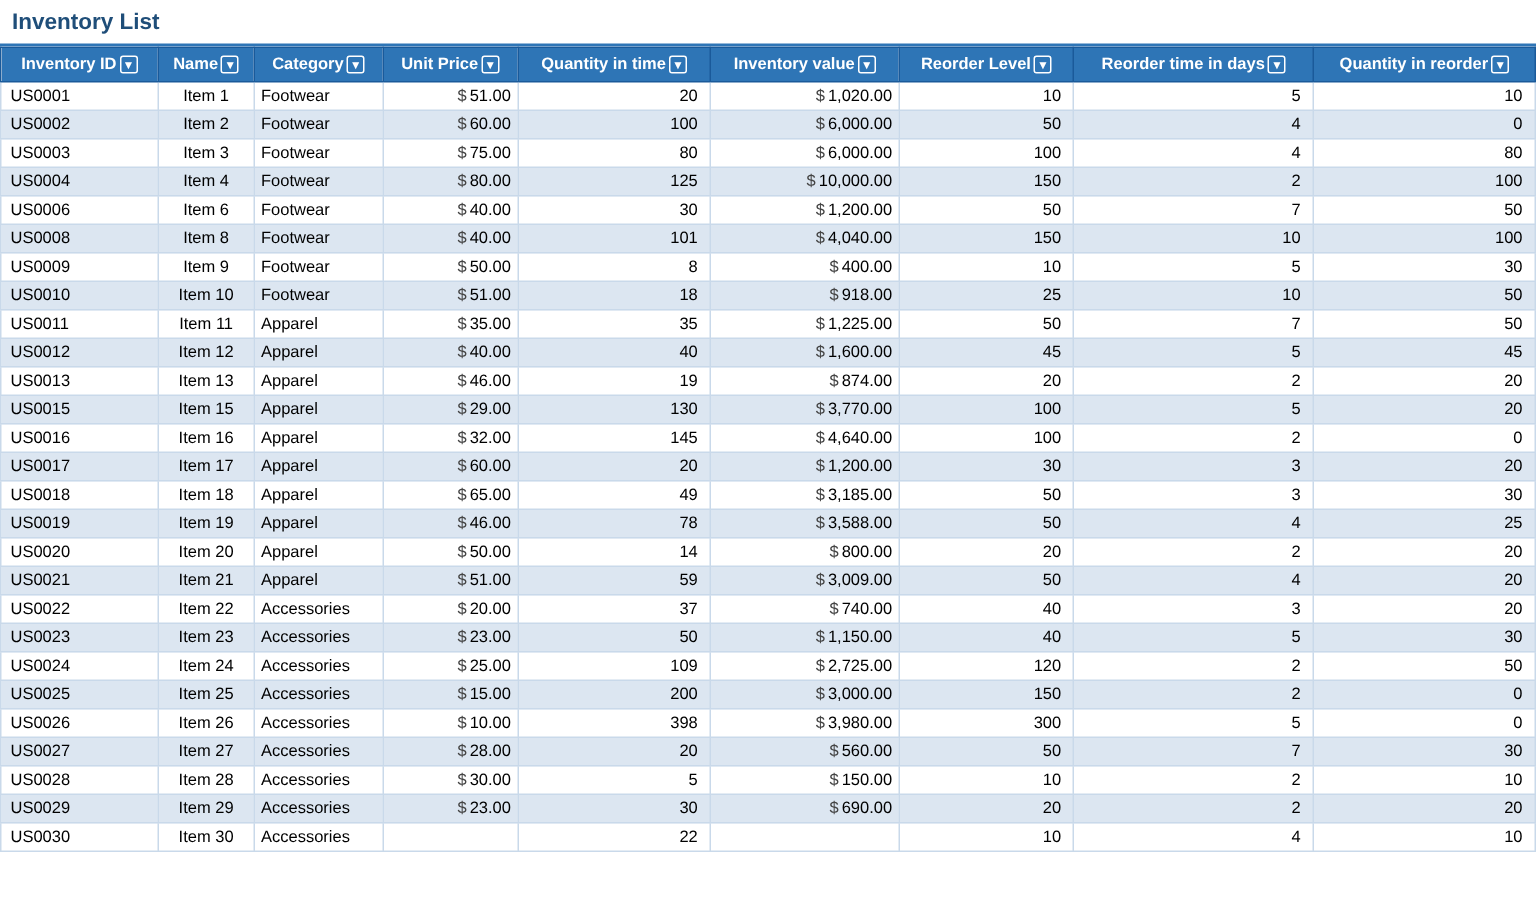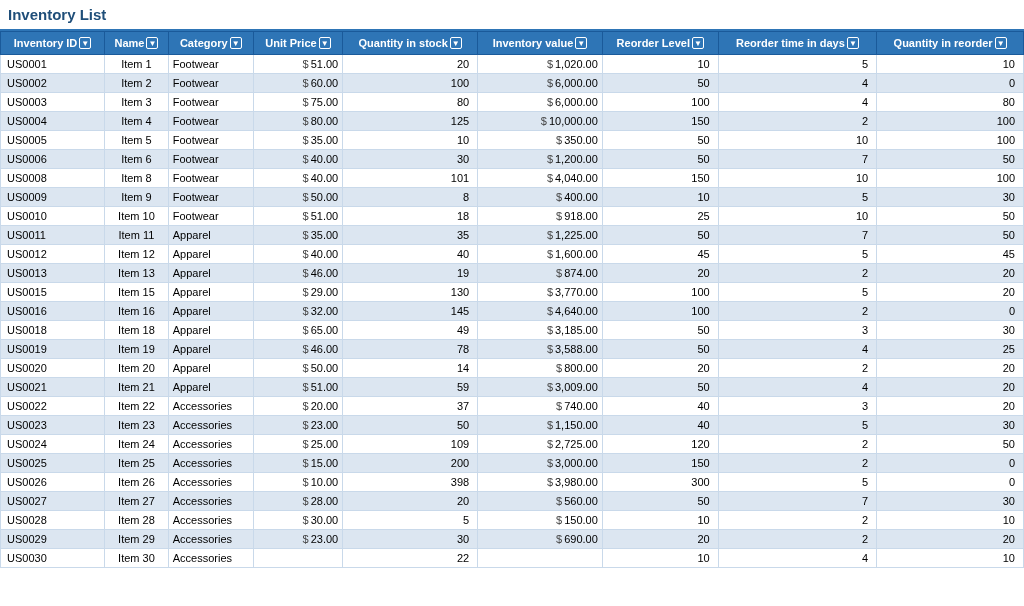--- a/index.html
+++ b/index.html
@@ -121,21 +121,21 @@
           </div>
         </th>
         <th>
           <div class="header-content">
             <span>Unit Price</span>
             <span class="dropdown-arrow">▼</span>
           </div>
         </th>
         <th>
           <div class="header-content">
-            <span>Quantity in stock</span>
+            <span>Quantity in time</span>
             <span class="dropdown-arrow">▼</span>
           </div>
         </th>
         <th>
           <div class="header-content">
             <span>Inventory value</span>
             <span class="dropdown-arrow">▼</span>
           </div>
         </th>
         <th>
@@ -237,41 +237,20 @@
             <div style="display: flex; justify-content: flex-end; align-items: center; gap: 2px;">
               <span style="color: rgb(68, 68, 68);">$</span>
               <span>10,000.00</span>
             </div>
           </td>
           <td class="num-right">150</td>
           <td class="num-right">2</td>
           <td class="num-right">100</td>
         </tr>
         <tr>
-          <td>US0005</td>
-          <td>Item 5</td>
-          <td>Footwear</td>
-          <td style="text-align: right; padding-right: 4px;">
-            <div style="display: flex; justify-content: flex-end; align-items: center; gap: 2px;">
-              <span style="color: rgb(68, 68, 68);">$</span>
-              <span>35.00</span>
-            </div>
-          </td>
-          <td class="num-right">10</td>
-          <td style="text-align: right; padding-right: 4px;">
-            <div style="display: flex; justify-content: flex-end; align-items: center; gap: 2px;">
-              <span style="color: rgb(68, 68, 68);">$</span>
-              <span>350.00</span>
-            </div>
-          </td>
-          <td class="num-right">50</td>
-          <td class="num-right">10</td>
-          <td class="num-right">100</td>
-        </tr>
-        <tr>
           <td>US0006</td>
           <td>Item 6</td>
           <td>Footwear</td>
           <td style="text-align: right; padding-right: 4px;">
             <div style="display: flex; justify-content: flex-end; align-items: center; gap: 2px;">
               <span style="color: rgb(68, 68, 68);">$</span>
               <span>40.00</span>
             </div>
           </td>
           <td class="num-right">30</td>
@@ -445,20 +424,41 @@
           <td class="num-right">145</td>
           <td style="text-align: right; padding-right: 4px;">
             <div style="display: flex; justify-content: flex-end; align-items: center; gap: 2px;">
               <span style="color: rgb(68, 68, 68);">$</span>
               <span>4,640.00</span>
             </div>
           </td>
           <td class="num-right">100</td>
           <td class="num-right">2</td>
           <td class="num-right">0</td>
+        </tr>
+        <tr>
+          <td>US0017</td>
+          <td>Item 17</td>
+          <td>Apparel</td>
+          <td style="text-align: right; padding-right: 4px;">
+            <div style="display: flex; justify-content: flex-end; align-items: center; gap: 2px;">
+              <span style="color: rgb(68, 68, 68);">$</span>
+              <span>60.00</span>
+            </div>
+          </td>
+          <td class="num-right">20</td>
+          <td style="text-align: right; padding-right: 4px;">
+            <div style="display: flex; justify-content: flex-end; align-items: center; gap: 2px;">
+              <span style="color: rgb(68, 68, 68);">$</span>
+              <span>1,200.00</span>
+            </div>
+          </td>
+          <td class="num-right">30</td>
+          <td class="num-right">3</td>
+          <td class="num-right">20</td>
         </tr>
         <tr>
           <td>US0018</td>
           <td>Item 18</td>
           <td>Apparel</td>
           <td style="text-align: right; padding-right: 4px;">
             <div style="display: flex; justify-content: flex-end; align-items: center; gap: 2px;">
               <span style="color: rgb(68, 68, 68);">$</span>
               <span>65.00</span>
             </div>

